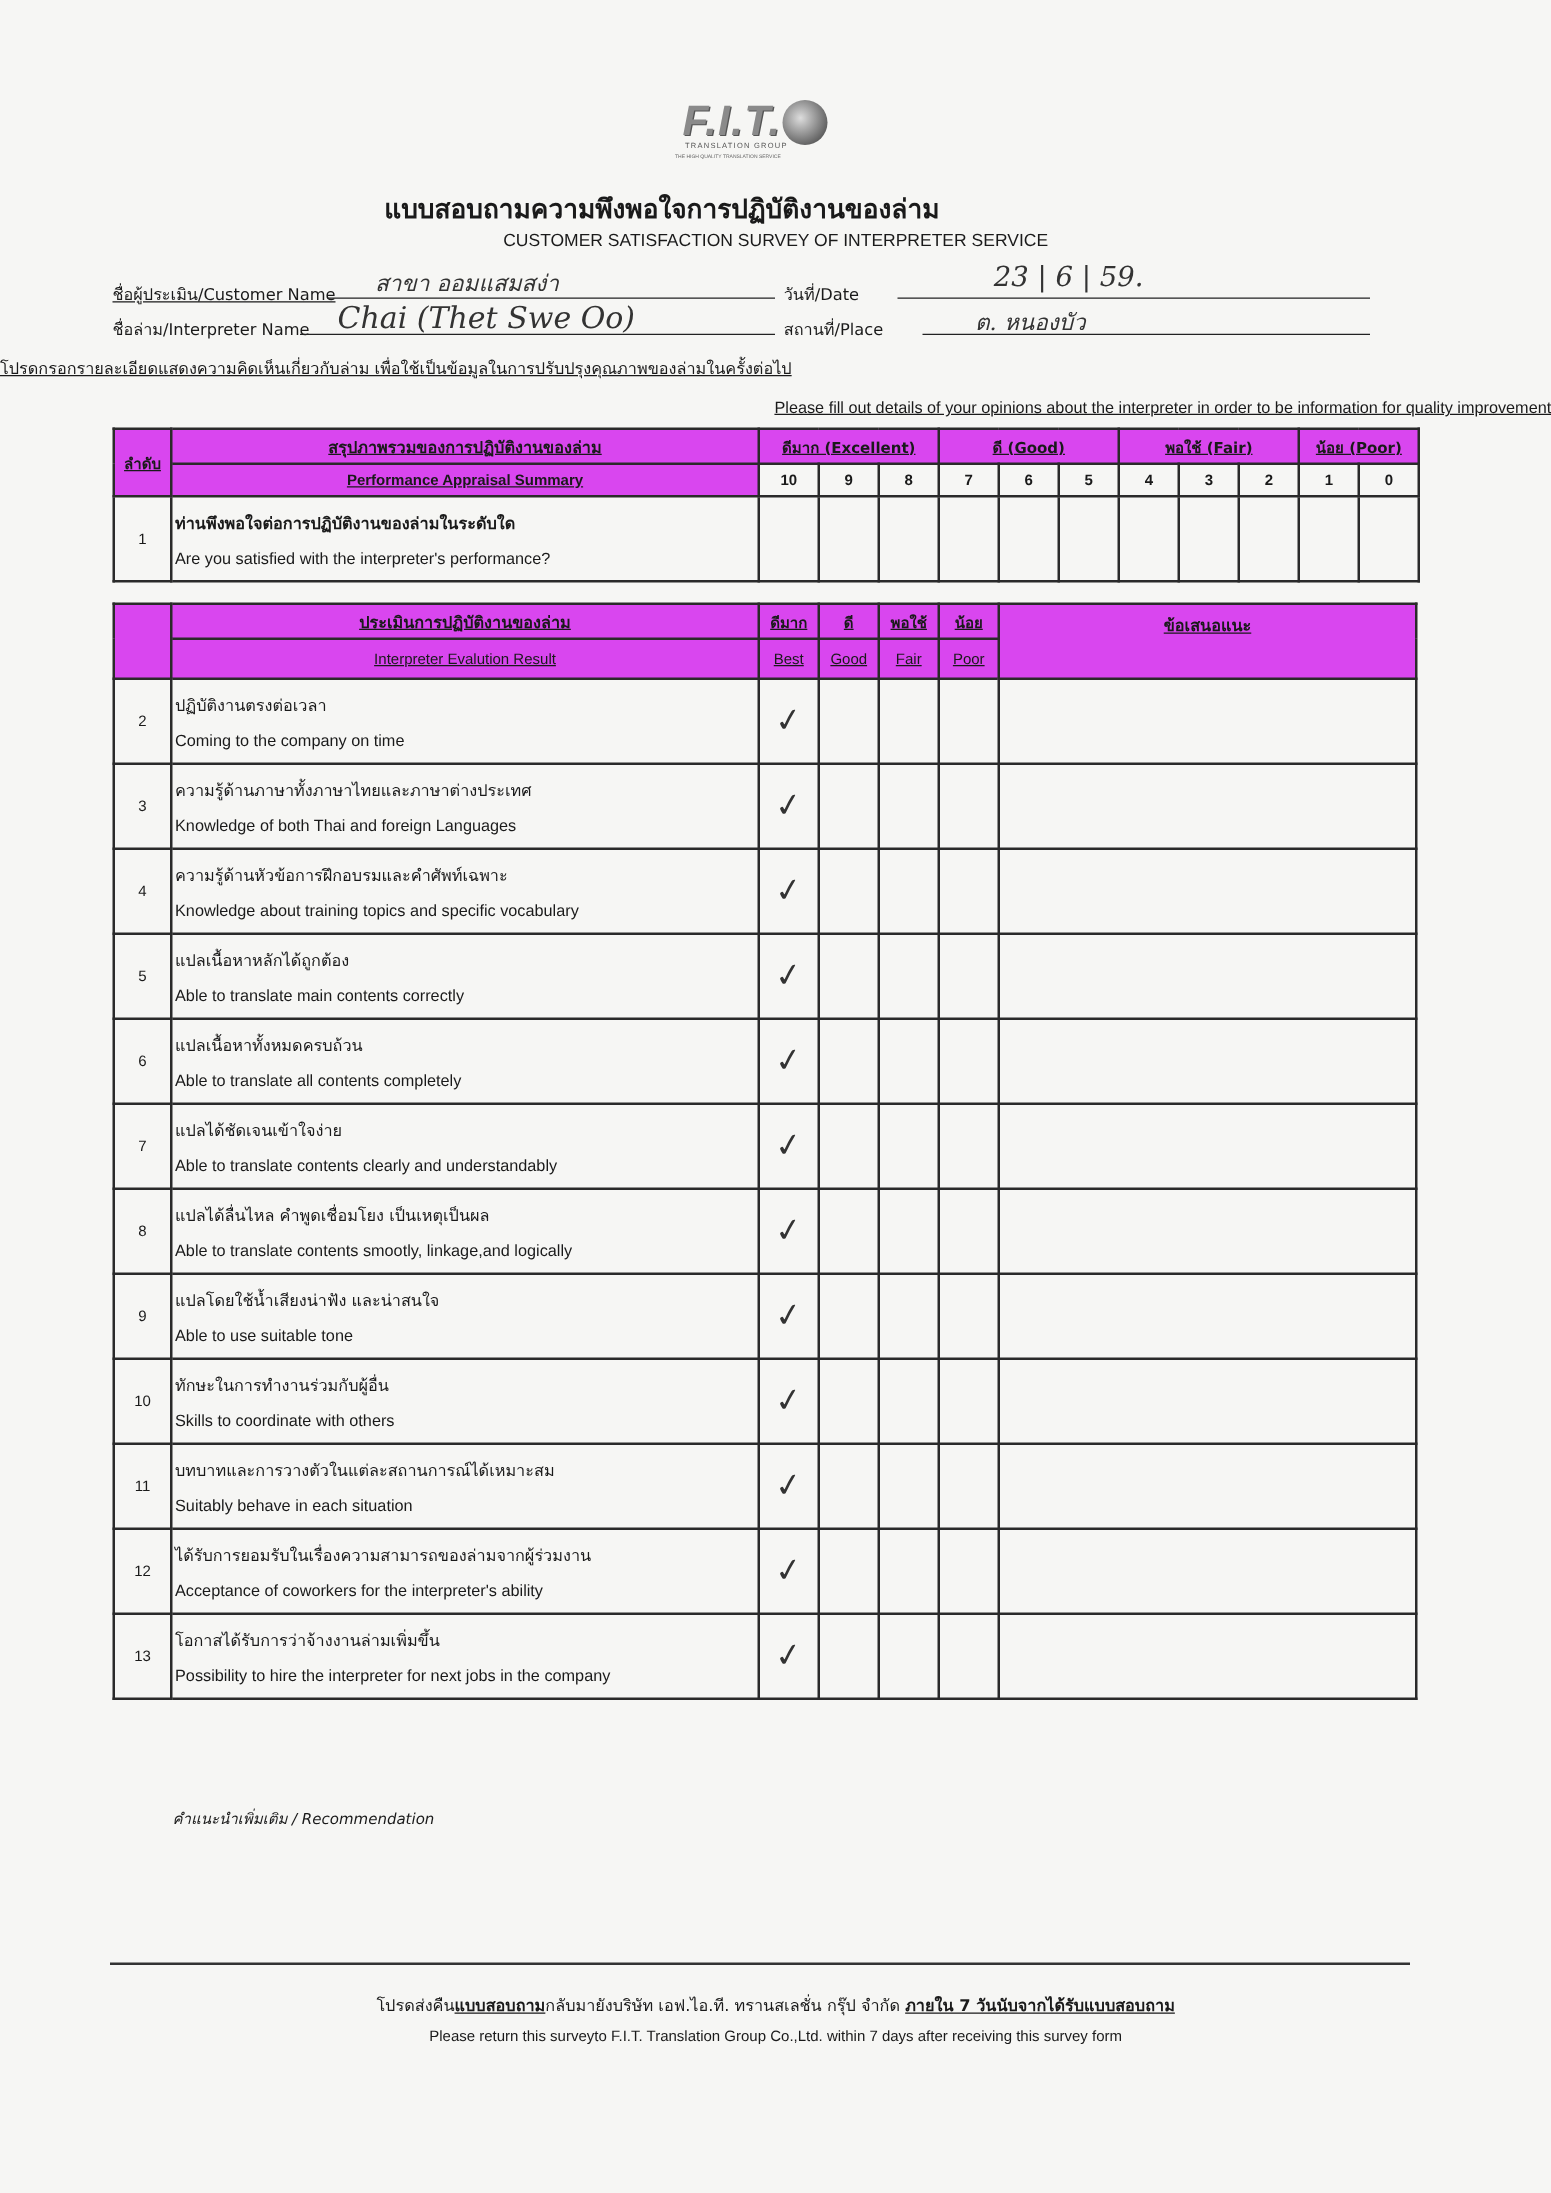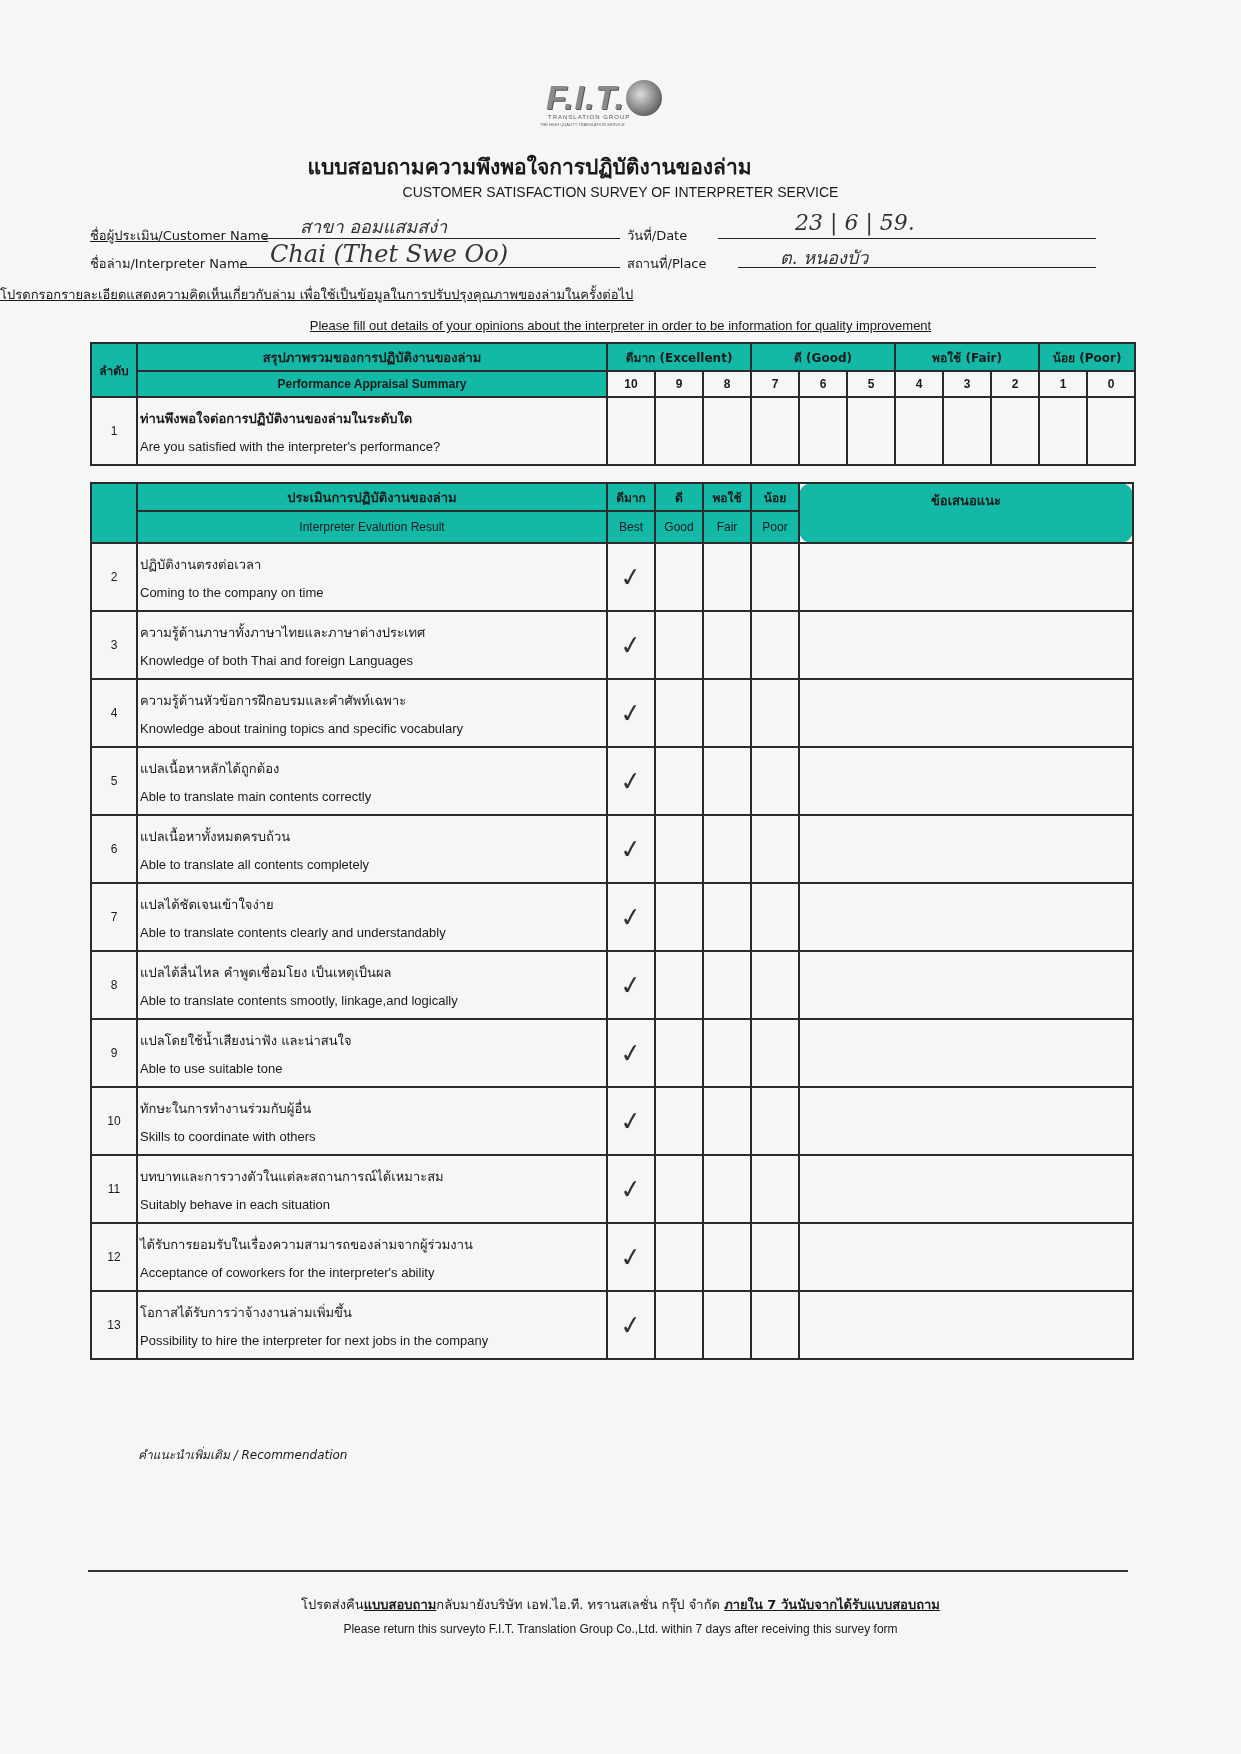--- a/index.html
+++ b/index.html
@@ -17,25 +17,25 @@
   #logo .sub2 { position:absolute; left:0px; top:46px; font-size:4px; color:#666; }
 
   .title-th { left:0; width:1059px; top:150px; text-align:center; font-size:21px; font-weight:bold; font-family:"DejaVu Sans", sans-serif; }
   .title-en { left:0; width:1241px; top:184px; text-align:center; font-size:14px; }
 
   .field-label { font-size:13px; font-family:"DejaVu Sans", sans-serif; }
   .line { border-bottom: 1px solid #222; }
   .hand { font-family: "DejaVu Serif", serif; font-style: italic; color:#333; font-size:20px; }
 
   .instr-th { left:0; width:1241px; top:284px; text-align:left; font-size:13px; text-decoration:underline; font-family:"DejaVu Sans", sans-serif; }
-  .instr-en { left:0; width:1241px; top:318px; text-align:center; font-size:13px; text-decoration:underline; }
+  .instr-en { left:0; width:1241px; top:318px; text-align:right; font-size:13px; text-decoration:underline; }
 
   table.grid { border-collapse: collapse; position:absolute; table-layout: fixed; }
   table.grid td { border: 2px solid #2a2a2a; padding: 0; font-size:12px; }
-  .shade { background: #14b8a6; }
+  .shade { background: #d946ef; text-decoration: underline; }
   .center { text-align:center; }
   .bold { font-weight:bold; }
   .th-font { font-family: "DejaVu Sans", sans-serif; }
 
   .item-th { display:block; font-size:13px; font-family:"DejaVu Sans", sans-serif; padding-left:2px; margin-bottom:10px; }
   .item-en { display:block; font-size:13px; padding-left:2px; }
   .check { font-family:"DejaVu Sans", sans-serif; font-size:26px; color:#333; transform: rotate(-8deg); display:inline-block; }
 
   .rec { left:138px; top:1445px; font-size:12px; font-style:italic; font-family:"DejaVu Sans", sans-serif; }
   .footer-rule { left:88px; width:1040px; top:1570px; height:0; border-top:2px solid #333; }
@@ -146,21 +146,21 @@
     <col style="width:334px">
   </colgroup>
   <tbody>
       <tr style="height:28px;">
     <td rowspan="2" class="shade"></td>
     <td class="shade center bold th-font" style="font-size:13px;">ประเมินการปฏิบัติงานของล่าม</td>
     <td class="shade center bold th-font">ดีมาก</td>
     <td class="shade center bold th-font">ดี</td>
     <td class="shade center bold th-font">พอใช้</td>
     <td class="shade center bold th-font">น้อย</td>
-    <td rowspan="2" class="shade center bold th-font" style="vertical-align:top; padding-top:6px; font-size:13px;border-radius:13px;">ข้อเสนอแนะ</td>
+    <td rowspan="2" class="shade center bold th-font" style="vertical-align:top; padding-top:6px; font-size:13px;">ข้อเสนอแนะ</td>
   </tr>
   <tr style="height:32px;">
     <td class="shade center">Interpreter Evalution Result</td>
     <td class="shade center">Best</td>
     <td class="shade center">Good</td>
     <td class="shade center">Fair</td>
     <td class="shade center">Poor</td>
   </tr>
   </tbody>
     <tbody id="eval-body">

